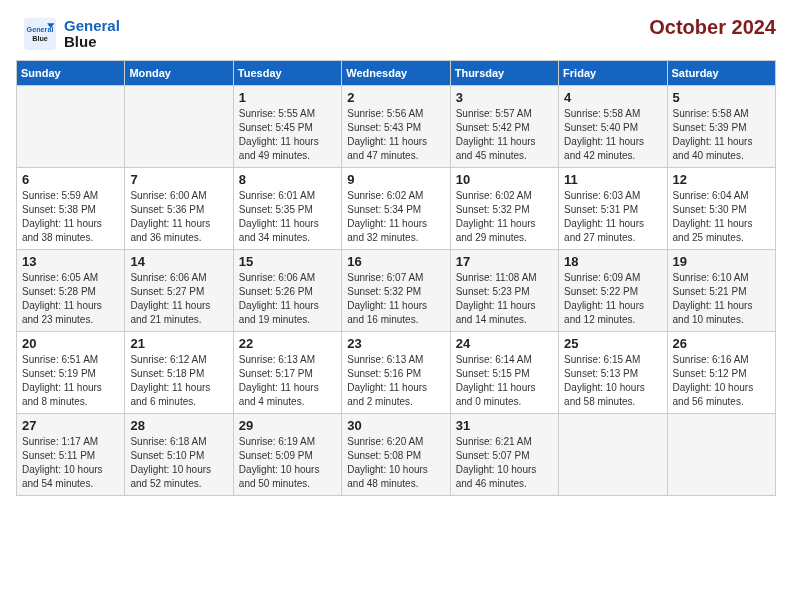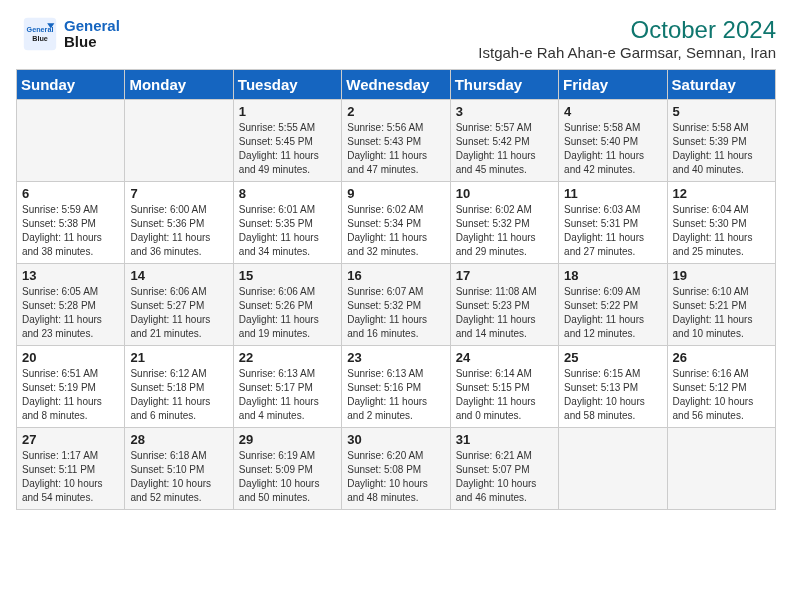--- a/index.html
+++ b/index.html
@@ -23,37 +23,37 @@
       margin-left: 6px;
     }
     .logo-icon {
       width: 36px;
       height: 36px;
     }
     .title-block {
       text-align: right;
     }
     .main-title {
-      font-size: 24px;
-      font-weight: normal;
-      color: #0f766e;
+      font-size: 20px;
+      font-weight: bold;
+      color: #7f1d1d;
     }
     .subtitle {
       font-size: 15px;
       color: #333;
     }
     .calendar {
       width: 100%;
       border-collapse: collapse;
       margin-top: 8px;
     }
     .calendar thead tr th {
       background-color: #1565c0;
       color: #fff;
-      font-size: 15px;
+      font-size: 11px;
       font-weight: bold;
       padding: 6px 4px;
       text-align: left;
       border: 1px solid #ccc;
     }
     .calendar tbody tr td {
       vertical-align: top;
       border: 1px solid #ccc;
       padding: 4px 5px;
       font-size: 10.5px;
@@ -94,21 +94,20 @@
       <text x="20" y="28" text-anchor="middle" font-size="8" font-weight="bold" fill="#1a1a1a">Blue</text>
       <polygon points="28,8 36,8 32,14" fill="#1565c0"></polygon>
     </svg>
     <div style="display:flex;flex-direction:column;line-height:1.1;">
       <span style="font-size:15px;font-weight:bold;color:#1565c0;">General</span>
       <span style="font-size:15px;font-weight:bold;color:#1a1a1a;">Blue</span>
     </div>
   </div>
   <div class="title-block">
     <div class="main-title">October 2024</div>
-    <div class="subtitle">Istgah-e Rah Ahan-e Garmsar, Semnan, Iran</div>
   </div>
 </div>
 
 <table class="calendar">
   <thead>
     <tr>
     <th>Sunday</th>
         <th>Monday</th>
         <th>Tuesday</th>
         <th>Wednesday</th>

